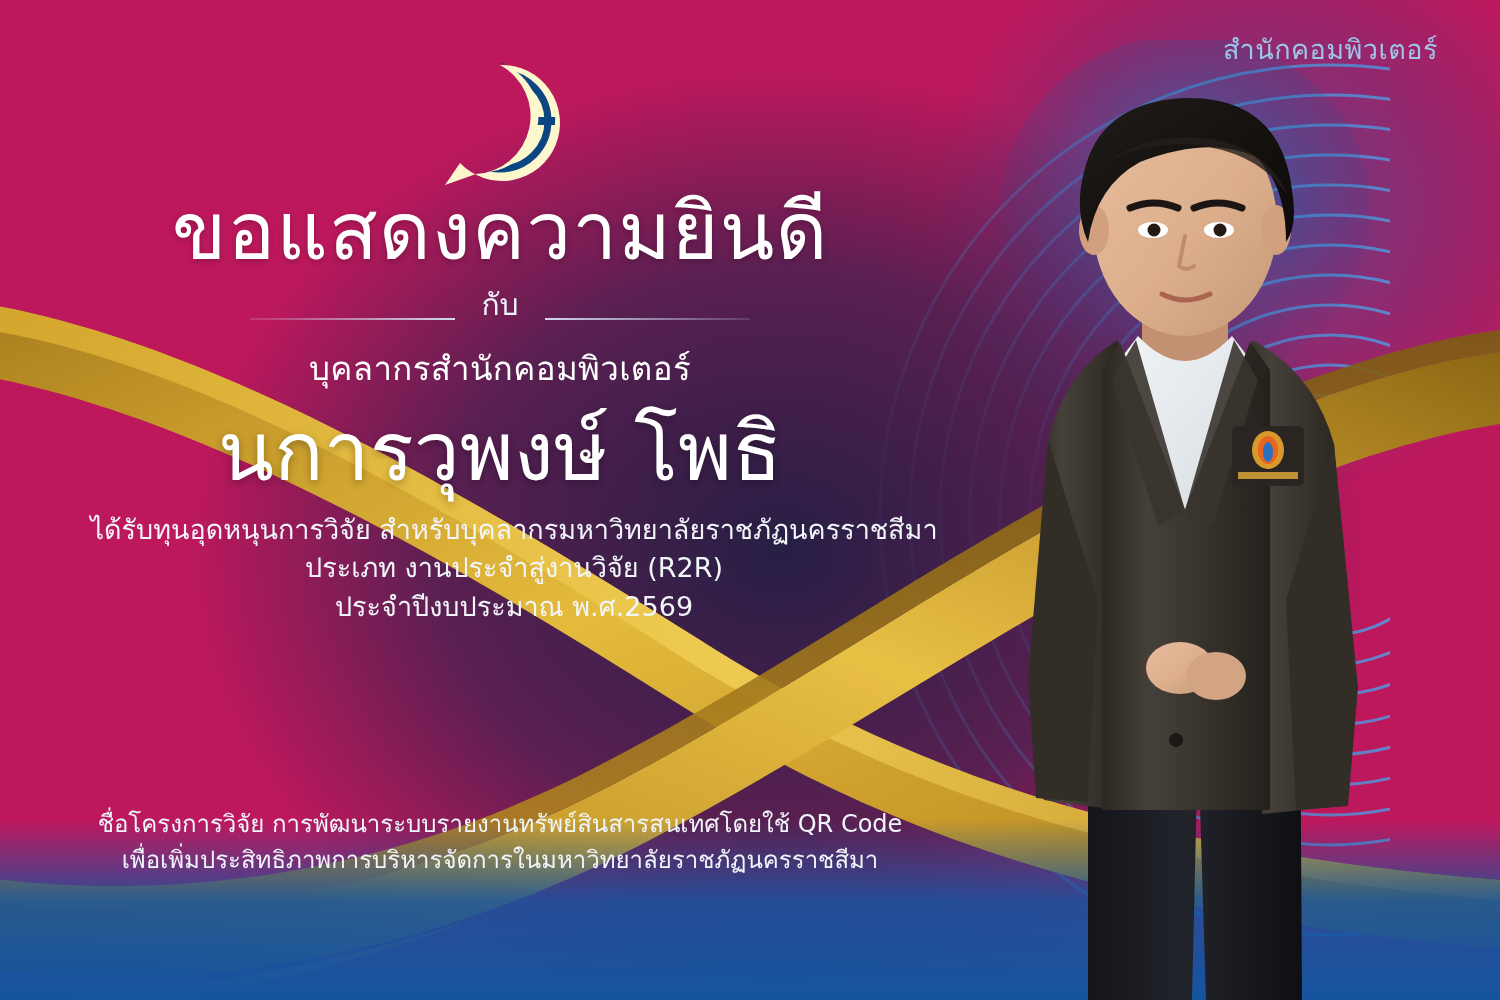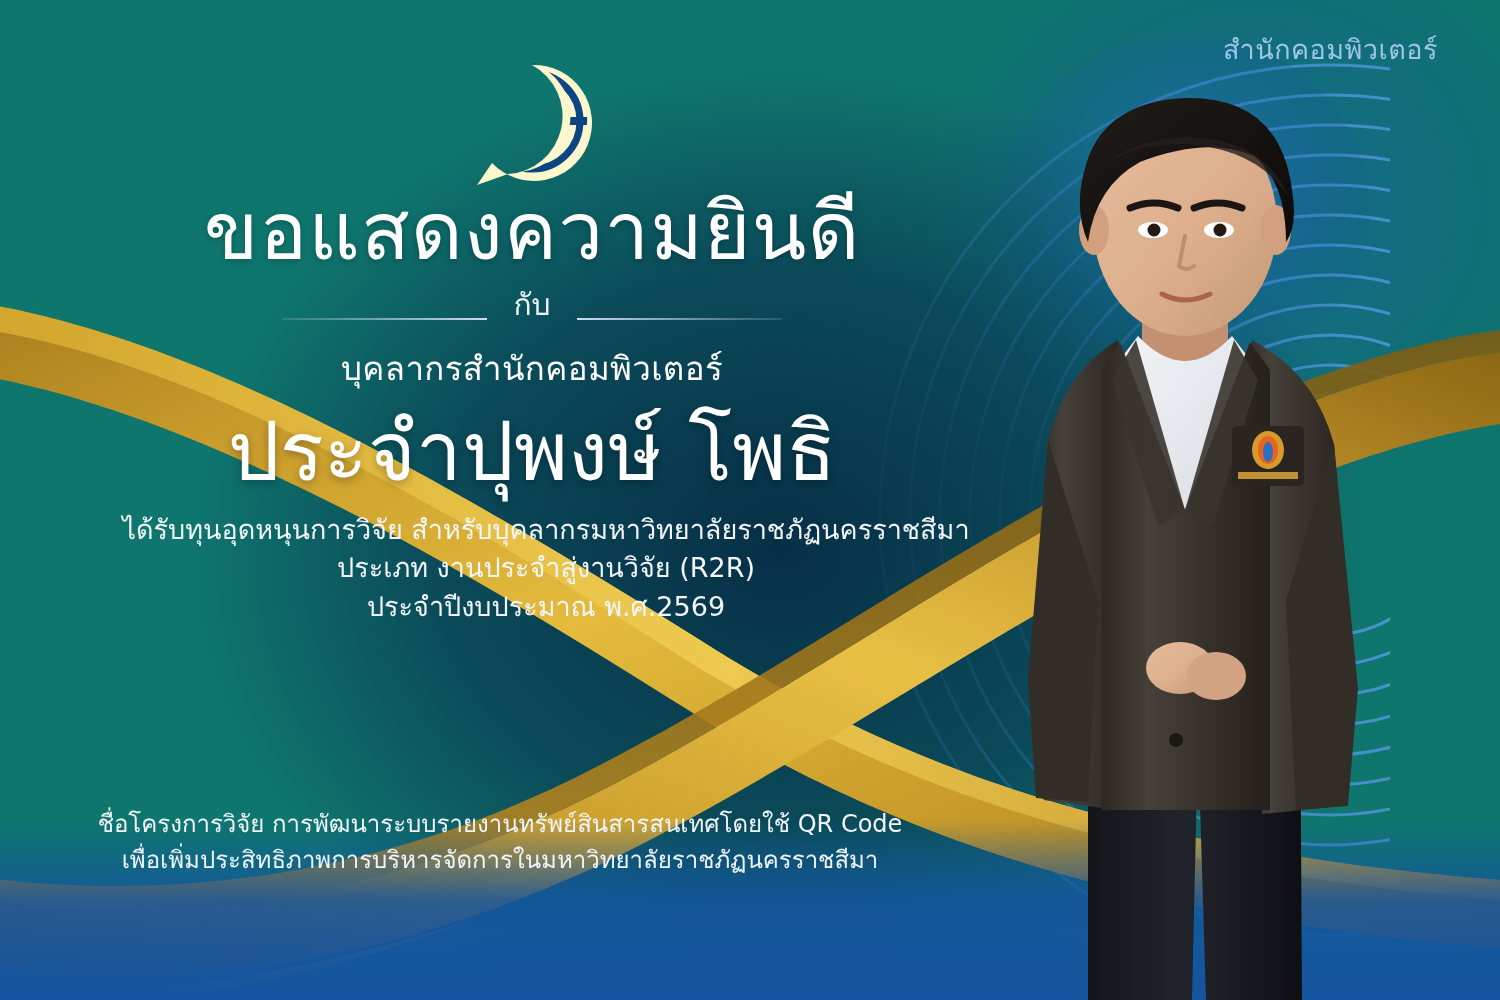--- a/index.html
+++ b/index.html
@@ -6,21 +6,21 @@
     margin: 0;
     padding: 0;
     background: #0a3d72;
   }
   #poster {
     position: relative;
     width: 1500px;
     height: 1000px;
     overflow: hidden;
     font-family: "DejaVu Sans", "Liberation Sans", sans-serif;
-    background: #0f766e;
+    background: #be185d;
   }
 
   
   .bg-base {
     position: absolute;
     inset: 0;
     background:
       radial-gradient(ellipse 900px 700px at 62% 52%, #0c3a6d 0%, #0b3a6d 38%, #0d4versus 100%),
       linear-gradient(180deg, #0d4a8a 0%, #0b4280 30%, #0a3a70 60%, #0d4a8c 100%);
   }
@@ -78,21 +78,20 @@
     white-space: nowrap;
   }
 
   .content {
     position: absolute;
     left: 0;
     top: 0;
     width: 1000px;
     text-align: center;
     color: #ffffff;
-    padding-left: 32px;
   }
 
   .logo-wrap {
     margin-top: 58px;
     display: flex;
     justify-content: center;
     align-items: center;
     height: 130px;
   }
 
@@ -357,21 +356,21 @@
     <div class="headline">ขอแสดงความยินดี</div>
 
     <div class="divider-row">
       <div class="divider-line"></div>
       <div class="divider-word">กับ</div>
       <div class="divider-line right"></div>
     </div>
 
     <div class="subtitle">บุคลากรสำนักคอมพิวเตอร์</div>
 
-    <div class="person-name">ประจำปุพงษ์   โพธิ</div>
+    <div class="person-name">นการวุพงษ์   โพธิ</div>
 
     <div class="award-block">
       <div class="nowrap">ได้รับทุนอุดหนุนการวิจัย สำหรับบุคลากรมหาวิทยาลัยราชภัฏนครราชสีมา</div>
       <div class="nowrap">ประเภท งานประจำสู่งานวิจัย (R2R)</div>
       <div class="nowrap">ประจำปีงบประมาณ พ.ศ.2569</div>
     </div>
   </div>
 
   <div class="project-block">
     <div class="nowrap">ชื่อโครงการวิจัย  การพัฒนาระบบรายงานทรัพย์สินสารสนเทศโดยใช้ QR Code</div>

